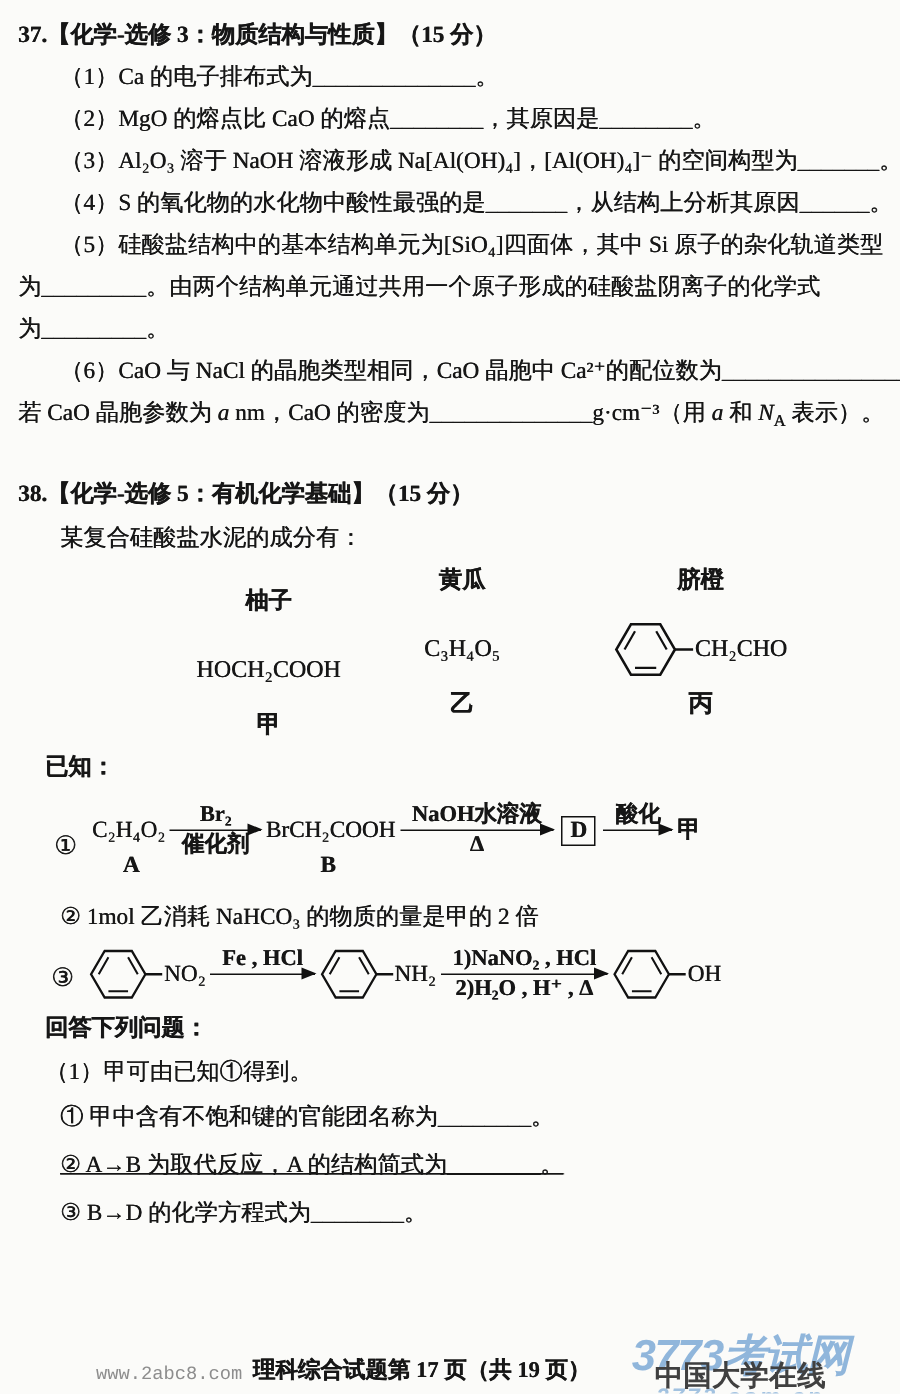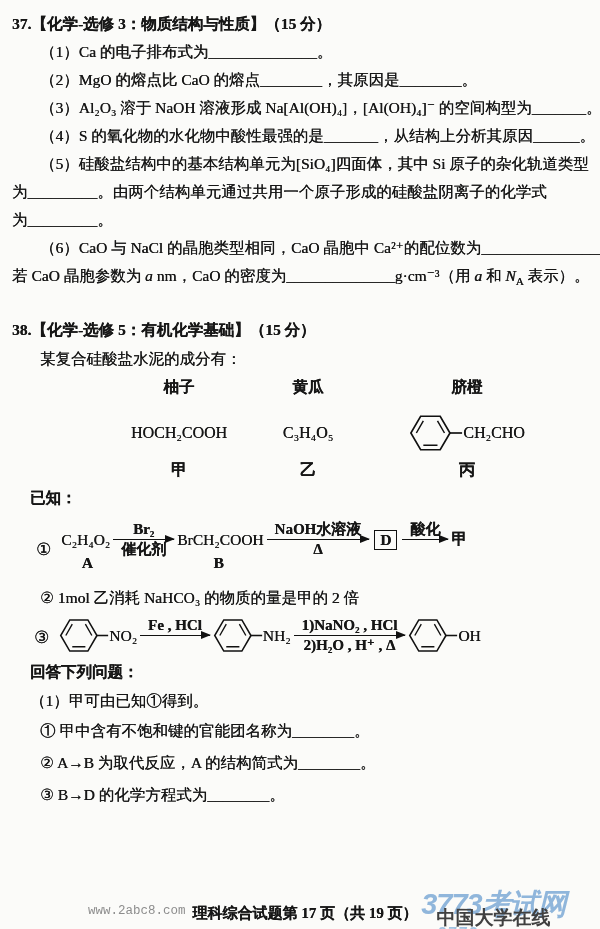--- a/index.html
+++ b/index.html
@@ -15,21 +15,21 @@
   .line{font-size:15.5px;line-height:28px;white-space:nowrap;}
   .line38{font-size:15.5px;line-height:29px;white-space:nowrap;}
   .b{font-weight:bold;}
   .ind{padding-left:28px;}
   .ind-sm{padding-left:18px;}
   .it{font-style:italic;}
   sub{font-size:11px;}
   
   .compounds{display:flex;margin-left:92px;margin-top:2px;}
   .compound{display:flex;flex-direction:column;align-items:center;}
-  .c1{width:150px;}
+  .c1{width:150px;margin-top:14px;}
   .c2{width:108px;}
   .c3{width:210px;}
   .compound .src{font-size:15.5px;font-weight:bold;line-height:24px;}
   .compound .formula{margin-top:12px;height:44px;display:flex;align-items:center;font-size:16px;}
   .compound .tag{margin-top:2px;font-size:16px;font-weight:bold;line-height:26px;}
   
   .molecule{display:inline-flex;align-items:center;}
   .benz{width:54px;height:38px;flex:none;}
   .benz-sm{width:50px;height:35px;flex:none;}
   .grp{margin-left:0px;}
@@ -47,21 +47,21 @@
     padding:0 8px;white-space:nowrap;
   }
   .rxn-arrow .shaft{position:relative;align-self:stretch;height:0;border-top:1.7px solid #111;margin:2px 0;}
   .rxn-arrow .shaft::after{
     content:'';position:absolute;right:-1px;top:-5.3px;width:0;height:0;
     border-left:10px solid #111;border-top:4.3px solid transparent;border-bottom:4.3px solid transparent;
   }
   .boxed{border:1.7px solid #111;padding:0 5px;font-weight:bold;margin:0 2px;}
   .endtxt{font-weight:bold;}
   
-  .footer{position:absolute;left:88px;bottom:6px;display:flex;align-items:flex-start;gap:7px;}
+  .footer{position:absolute;left:64px;bottom:6px;display:flex;align-items:flex-end;gap:7px;}
   .url{font-family:"Liberation Mono","DejaVu Sans Mono",monospace;font-size:12.5px;color:#8d8d8d;text-shadow:none;}
   .pageinfo{font-size:15px;font-weight:bold;}
   .wm{position:absolute;right:4px;bottom:-10px;width:205px;text-align:center;
       font-family:"Liberation Sans","DejaVu Sans",sans-serif;line-height:1;text-shadow:none;}
   .wm1{font-size:29px;font-weight:bold;font-style:italic;color:rgba(124,169,214,.85);letter-spacing:-1px;}
   .wm2{font-size:19px;font-weight:bold;color:#404040;margin-top:-11px;position:relative;z-index:2;}
   .wm3{font-size:15px;font-weight:bold;font-style:italic;color:rgba(124,169,214,.7);margin-top:-3px;letter-spacing:2px;}
 </style>
 </head>
 <body>
@@ -181,21 +181,21 @@
           <path d="M30.6 33.1 L15.4 33.1 M7.9 20 L15.4 6.9 M30.6 6.9 L38.1 20" fill="none" stroke="#111" stroke-width="1.6"></path>
           <path d="M44 20 L57 20" stroke="#111" stroke-width="1.8"></path>
         </svg>
         <span class="grp">OH</span>
       </span>
     </div>
 
     <div class="line38 ind-sm b">回答下列问题：</div>
     <div class="line38 ind-sm">（1）甲可由已知①得到。</div>
     <div class="line38 ind" style="line-height:32px;">① 甲中含有不饱和键的官能团名称为________。</div>
-    <div class="line38 ind" style="line-height:32px;">② A→B 为取代反应，A 的结构简式为________。</div>
+    <div class="line38 ind" style="line-height:32px;text-decoration:underline;">② A→B 为取代反应，A 的结构简式为________。</div>
     <div class="line38 ind" style="line-height:32px;">③ B→D 的化学方程式为________。</div>
   </div>
 
   <div class="footer">
     <span class="url">www.2abc8.com</span>
     <span class="pageinfo">理科综合试题第 17 页（共 19 页）</span>
   </div>
 
   <div class="wm">
     <div class="wm1">3773考试网</div>

